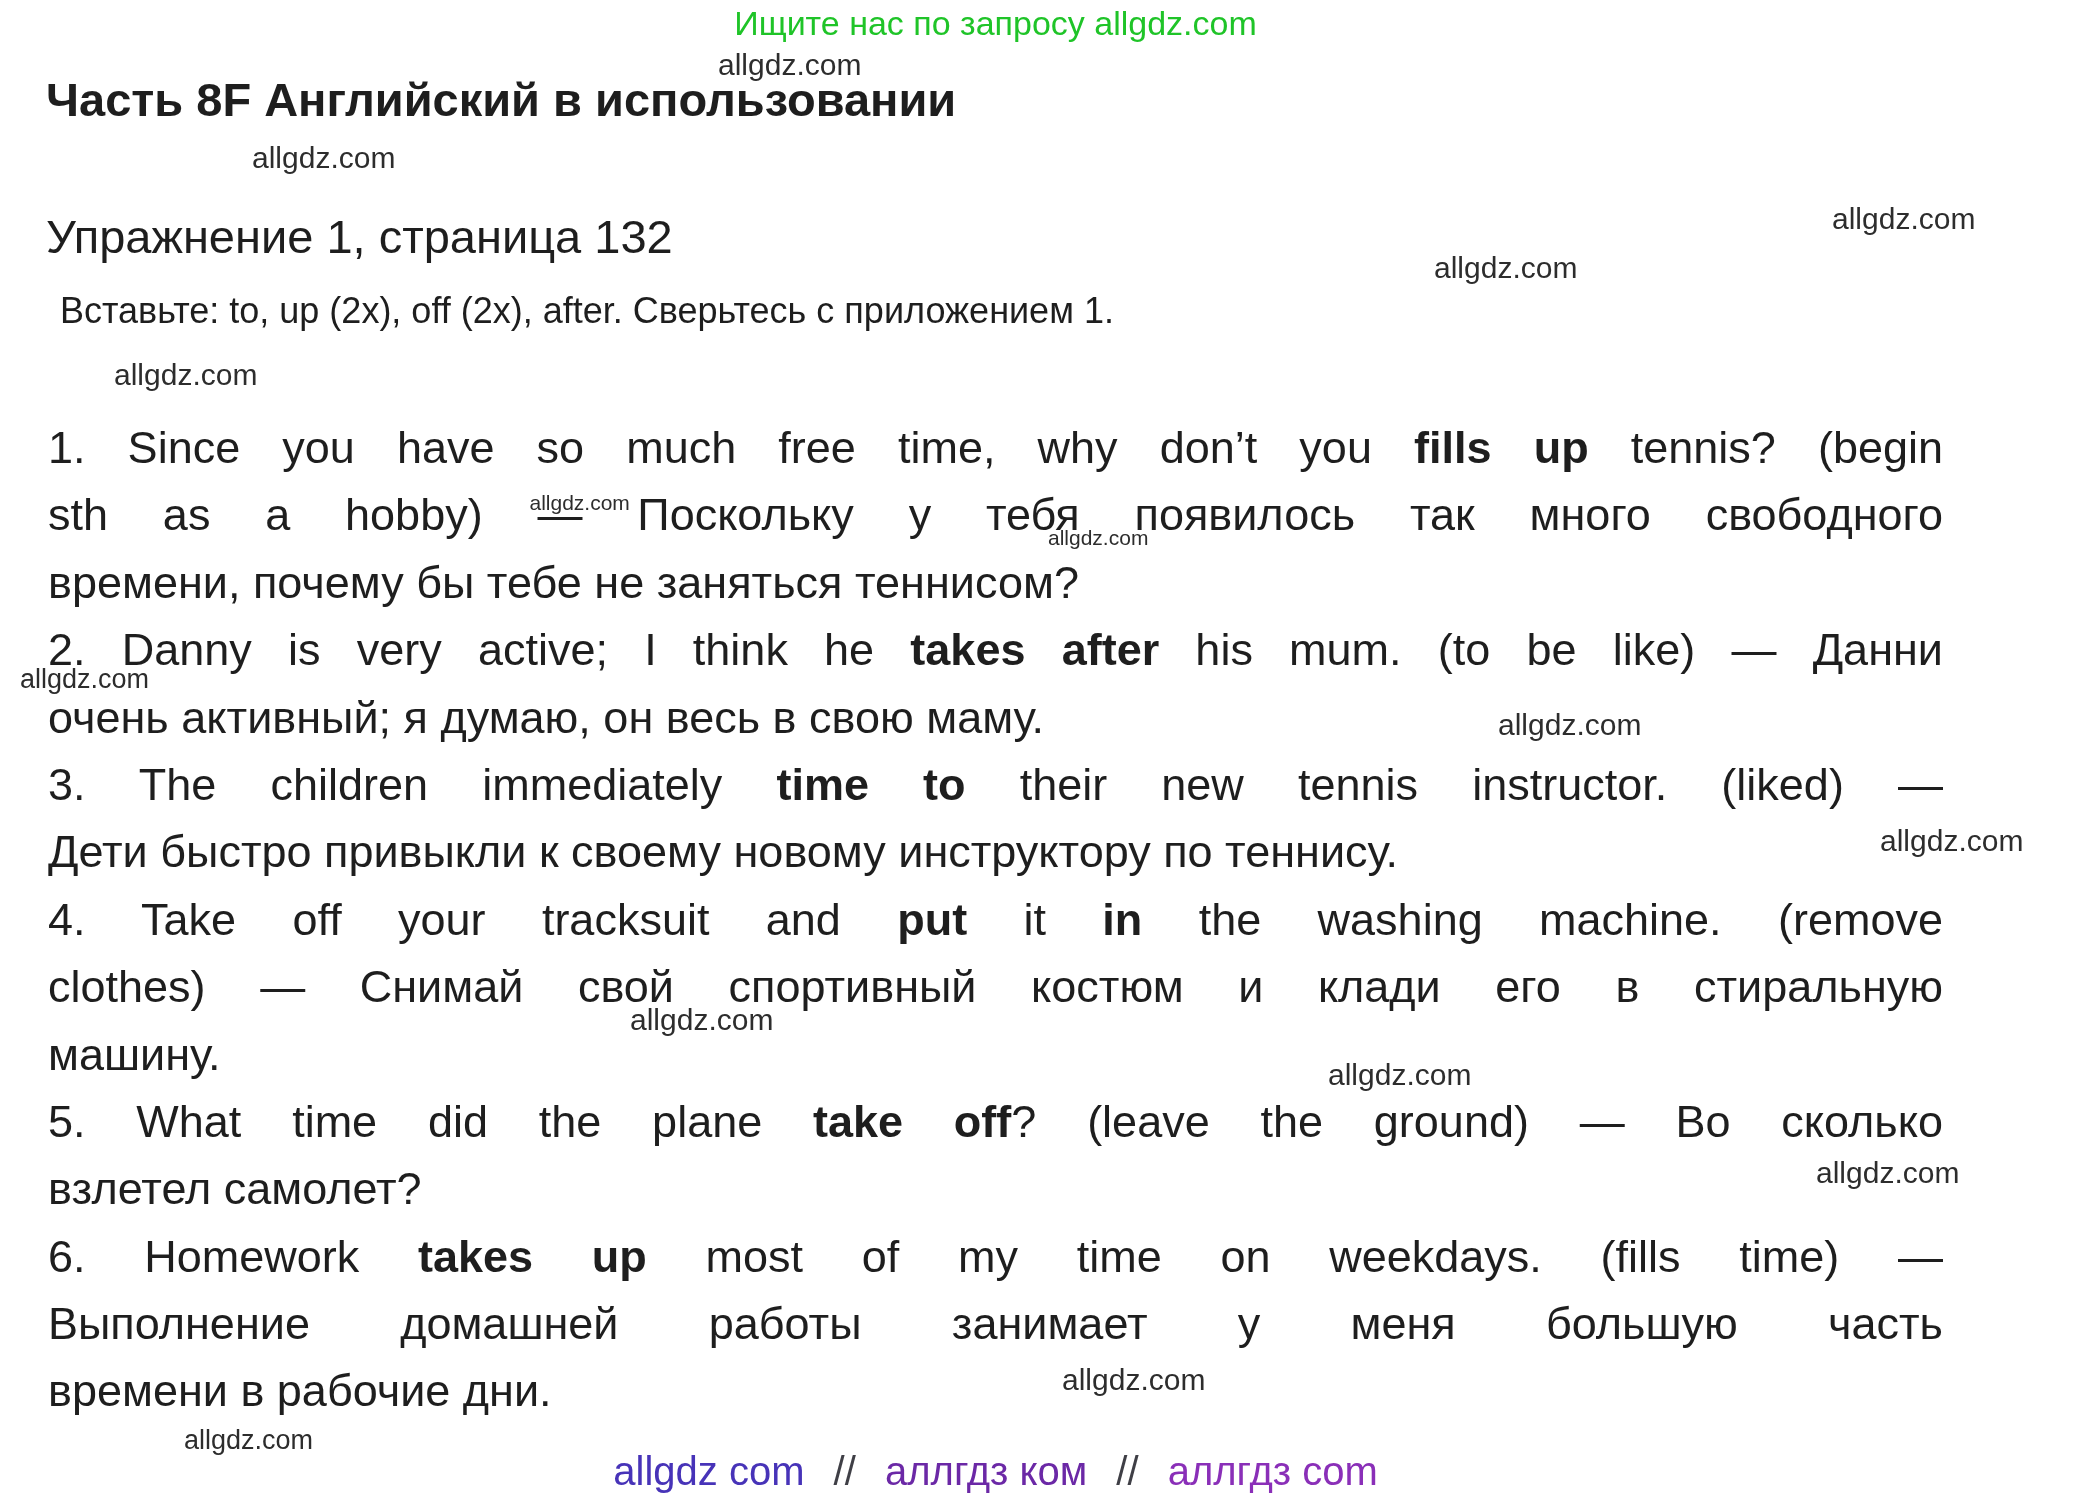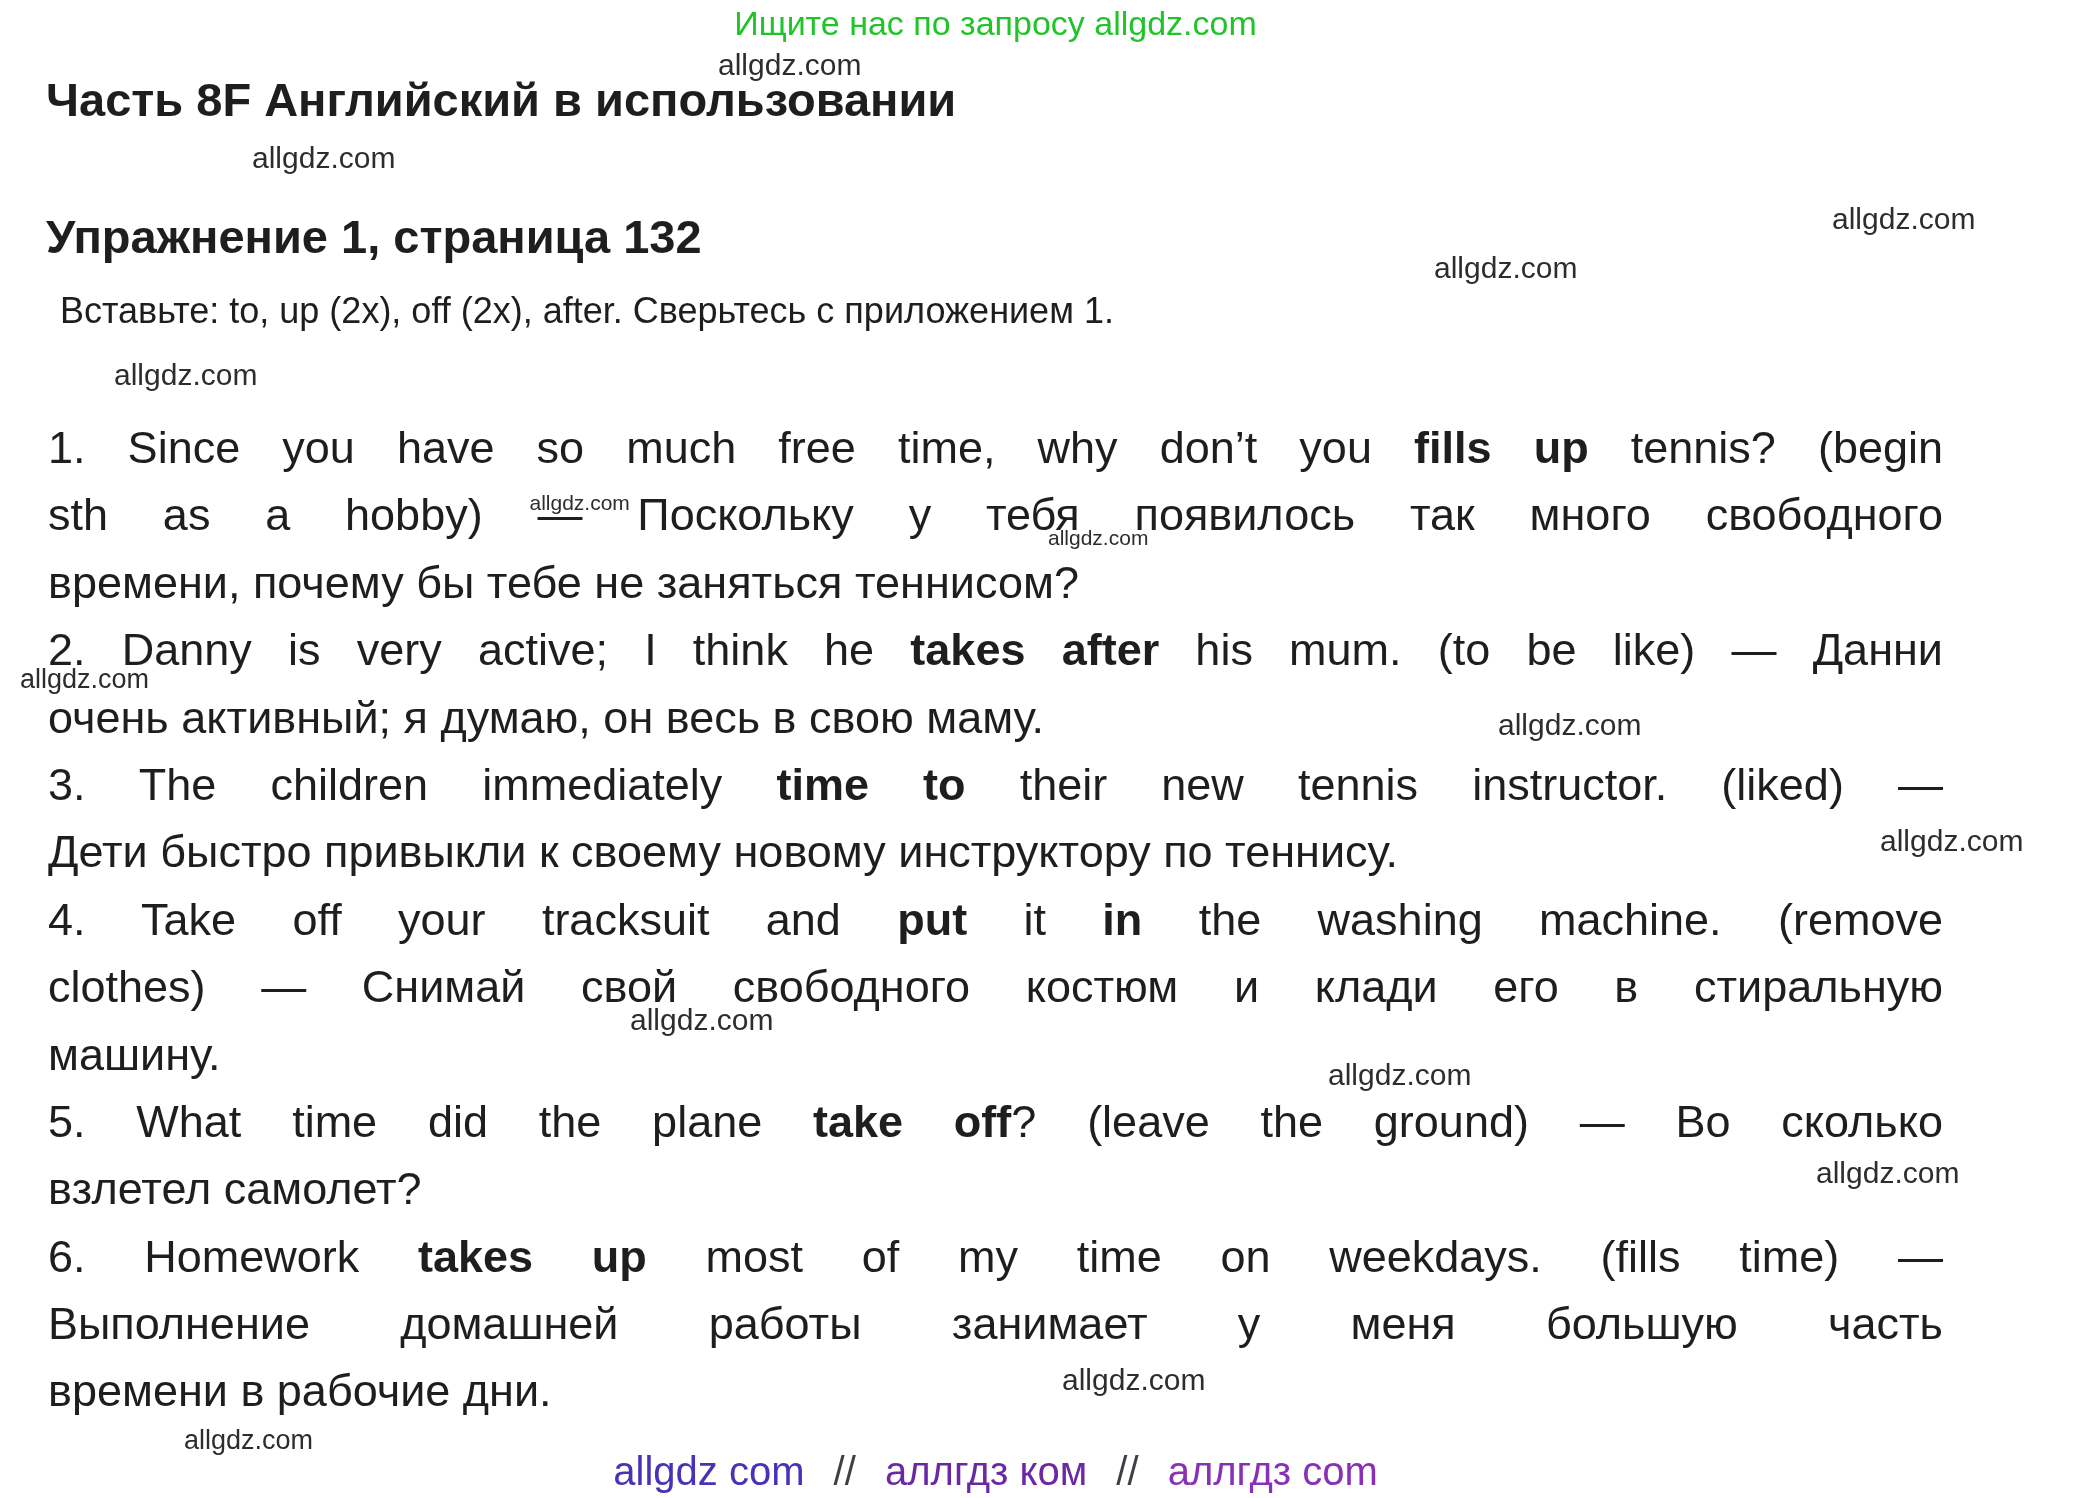--- a/index.html
+++ b/index.html
@@ -24,21 +24,21 @@
     white-space: nowrap;
   }
   
   .title {
     position: absolute; left: 46px; top: 71px;
     font-size: 47px; line-height: 58px; font-weight: bold;
     white-space: nowrap;
   }
   .subtitle {
     position: absolute; left: 46px; top: 208px;
-    font-size: 47px; line-height: 58px; font-weight: bold;
+    font-size: 47px; line-height: 58px; font-weight: normal;
     white-space: nowrap;
   }
   .instruction {
     position: absolute; left: 60px; top: 283px;
     font-size: 36px; line-height: 56px;
     white-space: nowrap;
   }
   
   .body-text {
     position: absolute; left: 48px; right: 48px; top: 414px;
@@ -122,21 +122,21 @@
 
   <div class="body-text">
     <div class="line j"><span>1. Since you have so much free time, why don’t you </span><span class="b">fills up</span><span> tennis? (begin</span></div>
     <div class="line j"><span>sth as a hobby) </span><span class="dash-wm"><span class="wm-above">allgdz.com</span>—</span><span> Поскольку у тебя появилось так много свободного</span></div>
     <div class="line"><span>времени, почему бы тебе не заняться теннисом?</span></div>
     <div class="line j"><span>2. Danny is very active; I think he </span><span class="b">takes after</span><span> his mum. (to be like) — Данни</span></div>
     <div class="line"><span>очень активный; я думаю, он весь в свою маму.</span></div>
     <div class="line j"><span>3. The children immediately </span><span class="b">time to</span><span> their new tennis instructor. (liked) —</span></div>
     <div class="line"><span>Дети быстро привыкли к своему новому инструктору по теннису.</span></div>
     <div class="line j"><span>4. Take off your tracksuit and </span><span class="b">put</span><span> it </span><span class="b">in</span><span> the washing machine. (remove</span></div>
-    <div class="line j"><span>clothes) — Снимай свой свободного костюм и клади его в стиральную</span></div>
+    <div class="line j"><span>clothes) — Снимай свой спортивный костюм и клади его в стиральную</span></div>
     <div class="line"><span>машину.</span></div>
     <div class="line j"><span>5. What time did the plane </span><span class="b">take off</span><span>? (leave the ground) — Во сколько</span></div>
     <div class="line"><span>взлетел самолет?</span></div>
     <div class="line j"><span>6. Homework </span><span class="b">takes up</span><span> most of my time on weekdays. (fills time) —</span></div>
     <div class="line j"><span>Выполнение домашней работы занимает у меня большую часть</span></div>
     <div class="line"><span>времени в рабочие дни.</span></div>
   </div>
 
   <div class="footer">
     <span style="color: rgb(71, 51, 184);">allgdz com</span>

